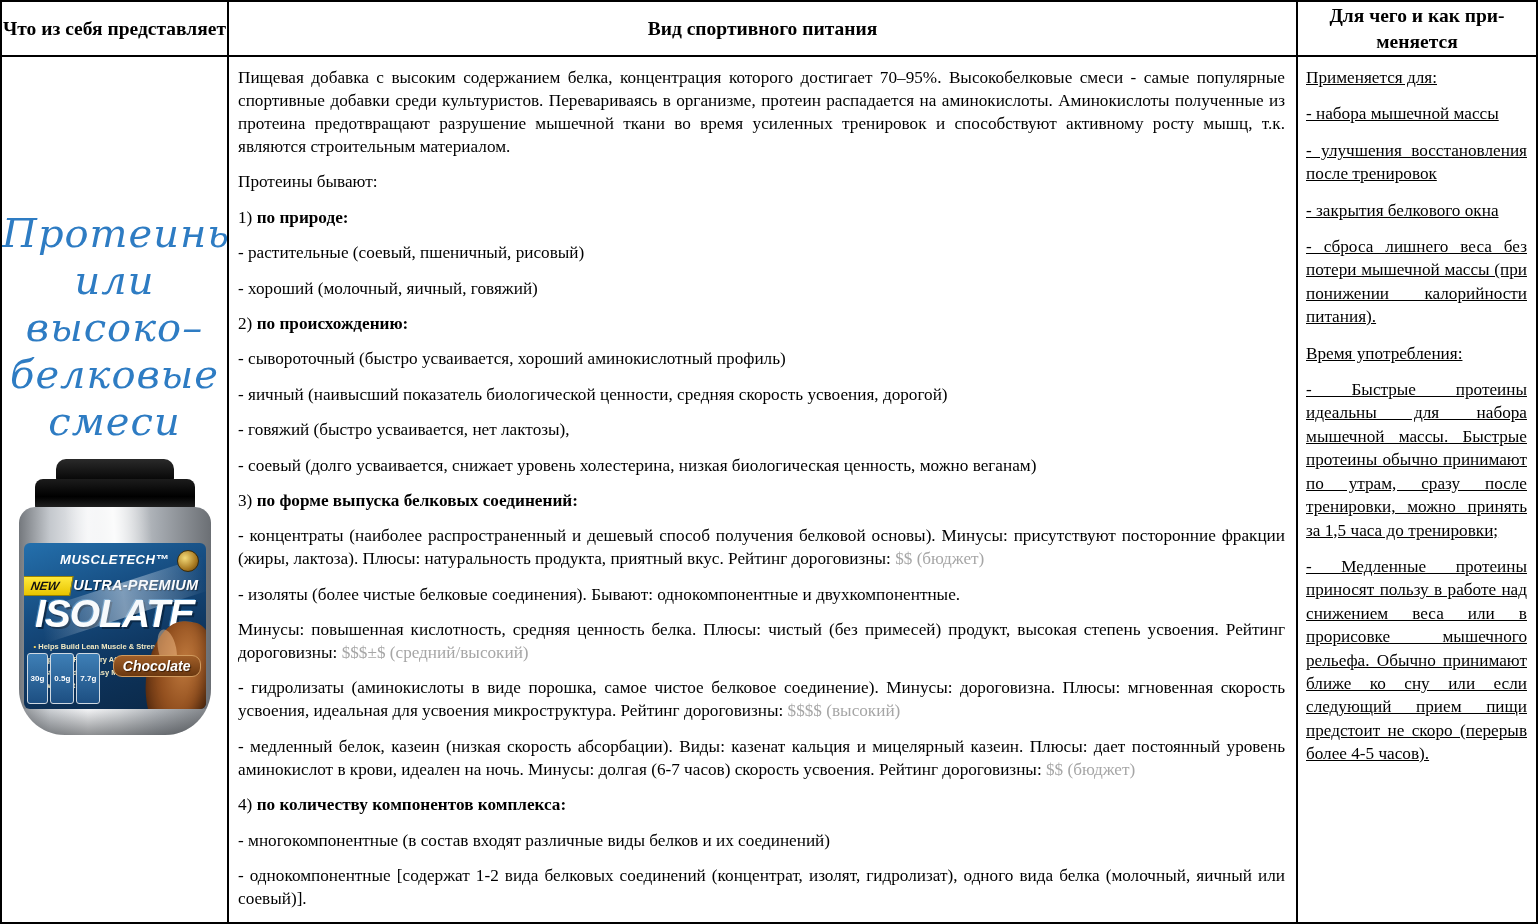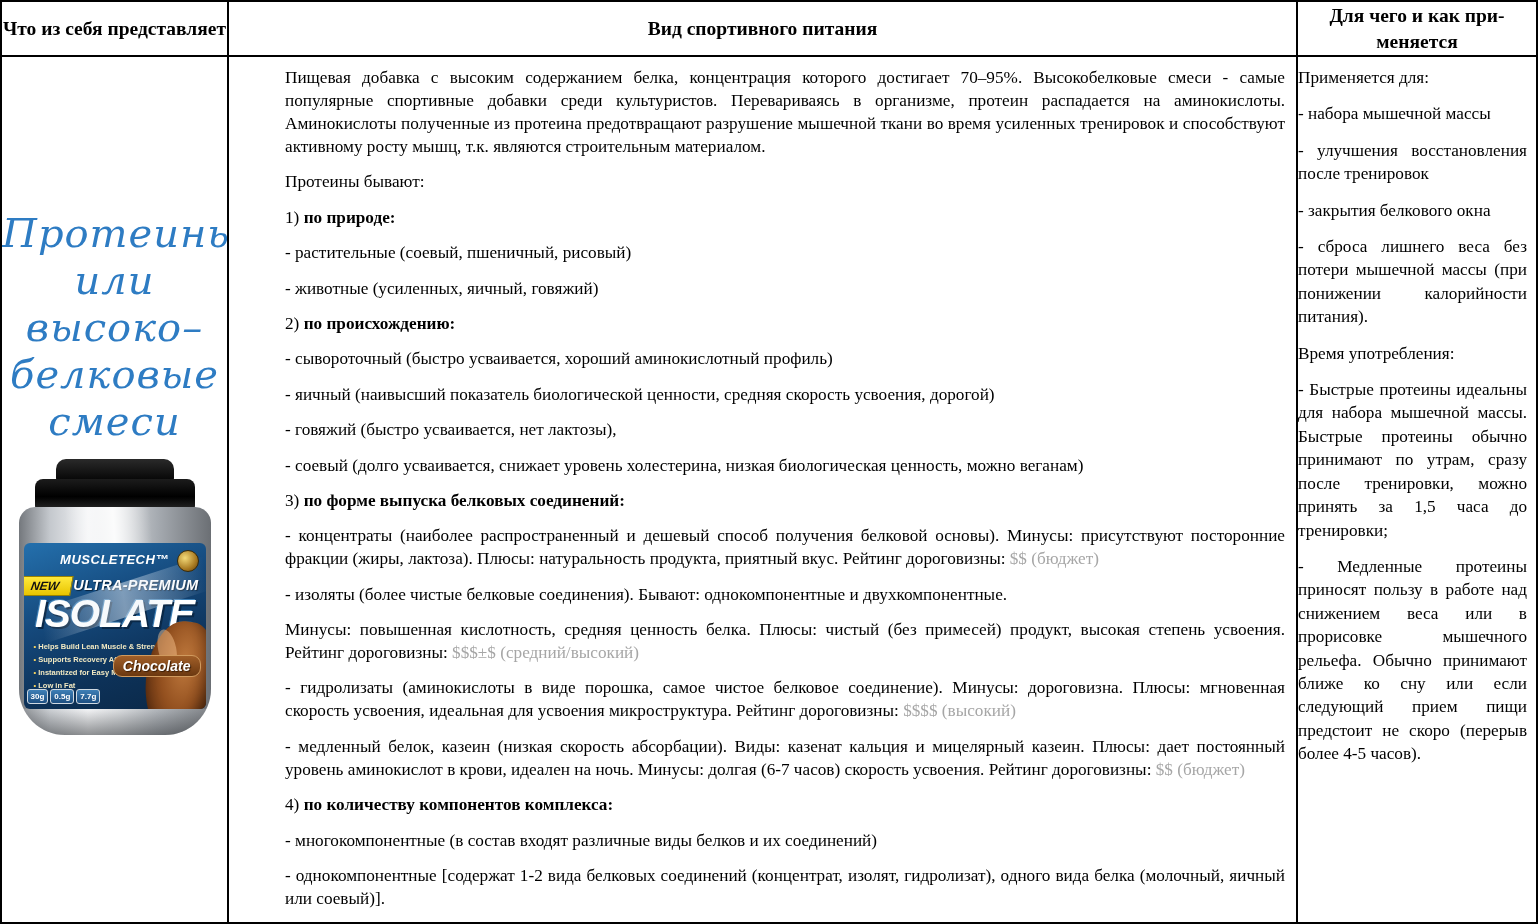--- a/index.html
+++ b/index.html
@@ -53,28 +53,28 @@
   .splash{position:absolute;right:-6px;top:78px;width:66px;height:118px;
     background:radial-gradient(ellipse at 55% 35%,#c07a3e 0%,#93501f 45%,#5f2f10 80%,#4a230a 100%);
     border-radius:55% 45% 50% 60%;transform:rotate(8deg);box-shadow:inset -6px -8px 14px rgba(0,0,0,.45);}
   .splash::before{content:"";position:absolute;left:8px;top:10px;width:18px;height:40px;border-radius:50%;
     background:rgba(255,205,150,.45);transform:rotate(-20deg);}
   .flavor{position:absolute;right:5px;bottom:32px;background:linear-gradient(180deg,#a05e28,#6b3810);
     border:1px solid #d09a5e;border-radius:9px;color:#fff;font-family:"Liberation Sans",sans-serif;
     font-weight:bold;font-style:italic;font-size:14px;padding:2px 9px;text-shadow:1px 1px 1px #3a1c04;}
   .stats{position:absolute;left:3px;bottom:5px;display:flex;gap:2px;}
   .stat-chip{background:linear-gradient(180deg,#3e7fb6,#1d4f82);border:1px solid #cfd9e2;border-radius:3px;
-    color:#fff;font-family:"Liberation Sans",sans-serif;font-weight:bold;font-size:8px;padding:2px 3px;}
+    color:#fff;font-family:"Liberation Sans",sans-serif;font-weight:bold;font-size:8px;padding:20px 3px;}
   
-  .mid-body{padding:9px 11px 0 9px;margin-left:47px;}
+  .mid-body{padding:9px 11px 0 9px;}
   .mpara{font-size:17.2px;line-height:23px;margin:0 0 12.4px;text-align:justify;}
   .seg-bold{font-weight:bold;}
   .seg-gray{color:#a6a6a6;}
   
-  .right-body{padding:9px 9px 0 0;}
+  .right-body{padding:9px 9px 0 8px;text-decoration:underline;}
   .rpara{font-size:17.2px;line-height:23.4px;margin:0 0 13px;text-align:justify;}
 </style>
 </head>
 <body>
 
 <div class="doc-table">
 
   <div class="cell col2 hdr">
     <span>Что из себя представляет</span>
   </div>
@@ -119,21 +119,21 @@
         </div>
       </div>
     </div>
   </div>
 
   <div class="cell col2 mid-body">
       <p class="mpara"><span>Пищевая добавка с высоким содержанием белка, концентрация которого достигает 70–95%. Высокобелковые смеси - самые популярные спортивные добавки среди культуристов. Перевариваясь в организме, протеин распадается на аминокислоты. Аминокислоты полученные из протеина предотвращают разрушение мышечной ткани во время усиленных тренировок и способствуют активному росту мышц, т.к. являются строительным материалом.</span></p>
       <p class="mpara"><span>Протеины бывают:</span></p>
       <p class="mpara"><span>1) </span><span class="seg-bold">по природе:</span></p>
       <p class="mpara"><span>- растительные (соевый, пшеничный, рисовый)</span></p>
-      <p class="mpara"><span>- животные (усиленных, яичный, говяжий)</span></p>
+      <p class="mpara"><span>- хороший (молочный, яичный, говяжий)</span></p>
       <p class="mpara"><span>2) </span><span class="seg-bold">по происхождению:</span></p>
       <p class="mpara"><span>- сывороточный (быстро усваивается, хороший аминокислотный профиль)</span></p>
       <p class="mpara"><span>- яичный (наивысший показатель биологической ценности, средняя скорость усвоения, дорогой)</span></p>
       <p class="mpara"><span>- говяжий (быстро усваивается, нет лактозы),</span></p>
       <p class="mpara"><span>- соевый (долго усваивается, снижает уровень холестерина, низкая биологическая ценность, можно веганам)</span></p>
       <p class="mpara"><span>3) </span><span class="seg-bold">по форме выпуска белковых соединений:</span></p>
       <p class="mpara"><span>- концентраты (наиболее распространенный и дешевый способ получения белковой основы). Минусы: присутствуют посторонние фракции (жиры, лактоза). Плюсы: натуральность продукта, приятный вкус. Рейтинг дороговизны: </span><span class="seg-gray">$$ (бюджет)</span></p>
       <p class="mpara"><span>-  изоляты (более чистые белковые соединения). Бывают: однокомпонентные и двухкомпонентные.</span></p>
       <p class="mpara"><span>Минусы: повышенная кислотность, средняя ценность белка. Плюсы: чистый (без примесей) продукт, высокая степень усвоения. Рейтинг дороговизны: </span><span class="seg-gray">$$$±$ (средний/высокий)</span></p>
       <p class="mpara"><span>- гидролизаты (аминокислоты в виде порошка, самое чистое белковое соединение). Минусы: дороговизна. Плюсы: мгновенная скорость усвоения, идеальная для усвоения микроструктура. Рейтинг дороговизны: </span><span class="seg-gray">$$$$ (высокий)</span></p>

